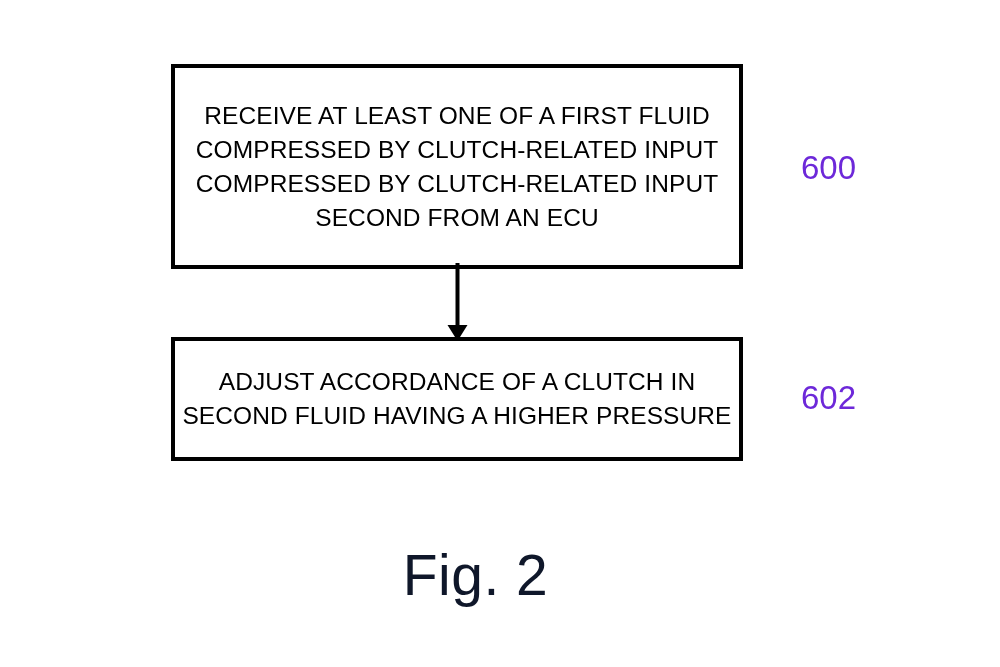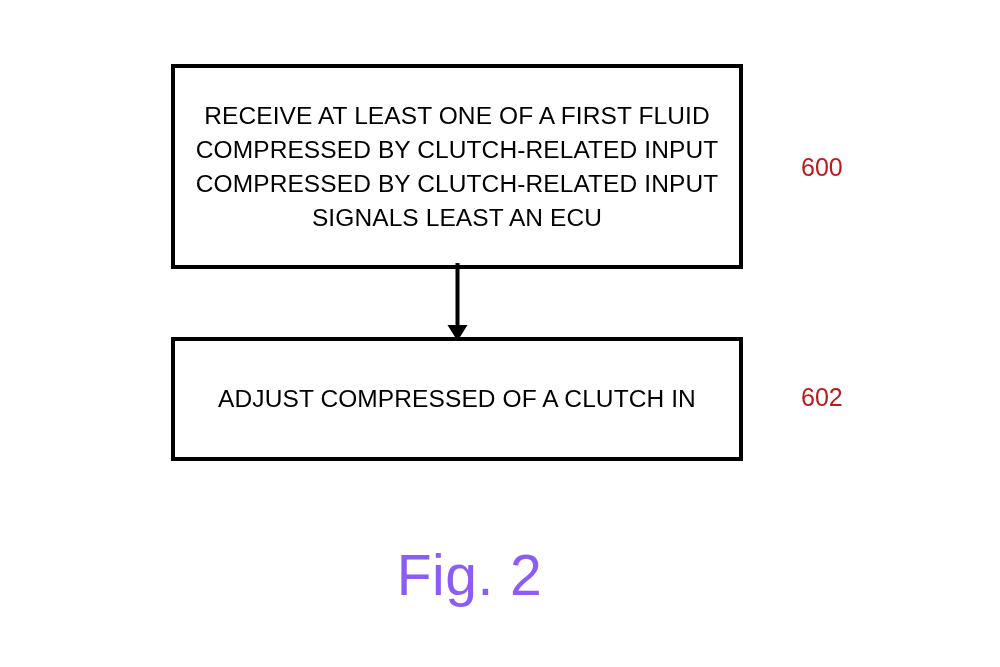--- a/index.html
+++ b/index.html
@@ -71,72 +71,73 @@
     left: 440px;
     top: 263px;
     width: 36px;
     height: 80px;
   }
 
   
   .ref-numeral {
     position: absolute;
     font-family: "Liberation Sans", sans-serif;
-    font-size: 25px;
+    font-size: 33px;
     line-height: 25px;
-    color: #b91c1c;
+    color: #6d28d9;
     white-space: nowrap;
   }
 
   #ref-600 {
     left: 801px;
     top: 155px;
   }
 
   #ref-602 {
     left: 801px;
     top: 385px;
   }
 
   
   .figure-caption {
     position: absolute;
-    left: 2px;
+    left: 8px;
     top: 543px;
     width: 935px;
     text-align: center;
     font-family: "Liberation Sans", sans-serif;
     font-size: 57px;
     line-height: 64px;
     letter-spacing: 0.5px;
-    color: #8b5cf6;
+    color: #0f172a;
   }
 </style>
 </head>
 <body>
 
 <div class="figure-canvas">
 
   <div class="process-box" id="box-600">
     <span class="box-text-line">RECEIVE AT LEAST ONE OF A FIRST FLUID</span>
     <span class="box-text-line">COMPRESSED BY CLUTCH-RELATED INPUT</span>
     <span class="box-text-line">COMPRESSED BY CLUTCH-RELATED INPUT</span>
-    <span class="box-text-line">SIGNALS LEAST AN ECU</span>
+    <span class="box-text-line">SECOND FROM AN ECU</span>
   </div>
 
   <div class="ref-numeral" id="ref-600">600</div>
 
   <div class="connector">
     <svg width="36" height="80" viewBox="0 0 36 80">
       <line x1="17.5" y1="0" x2="17.5" y2="66" stroke="#000000" stroke-width="4"></line>
       <polygon points="7.5,62 27.5,62 17.5,78" fill="#000000"></polygon>
     </svg>
   </div>
 
   <div class="process-box" id="box-602">
-    <span class="box-text-line">ADJUST COMPRESSED OF A CLUTCH IN</span>
+    <span class="box-text-line">ADJUST ACCORDANCE OF A CLUTCH IN</span>
+    <span class="box-text-line">SECOND FLUID HAVING A HIGHER PRESSURE</span>
   </div>
 
   <div class="ref-numeral" id="ref-602">602</div>
 
   <div class="figure-caption">Fig. 2</div>
 
 </div>
 
 </body></html>

